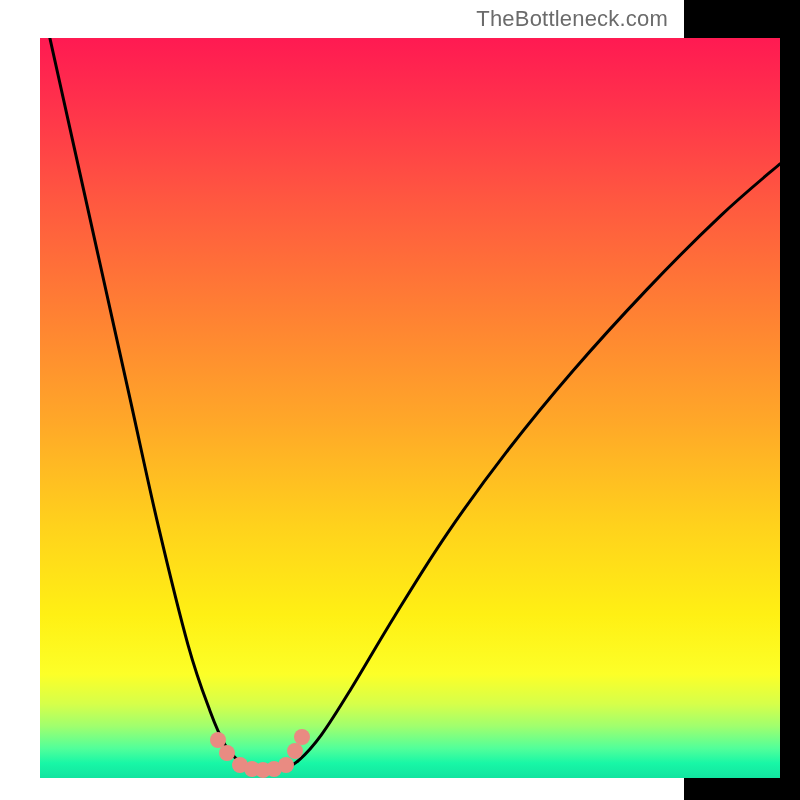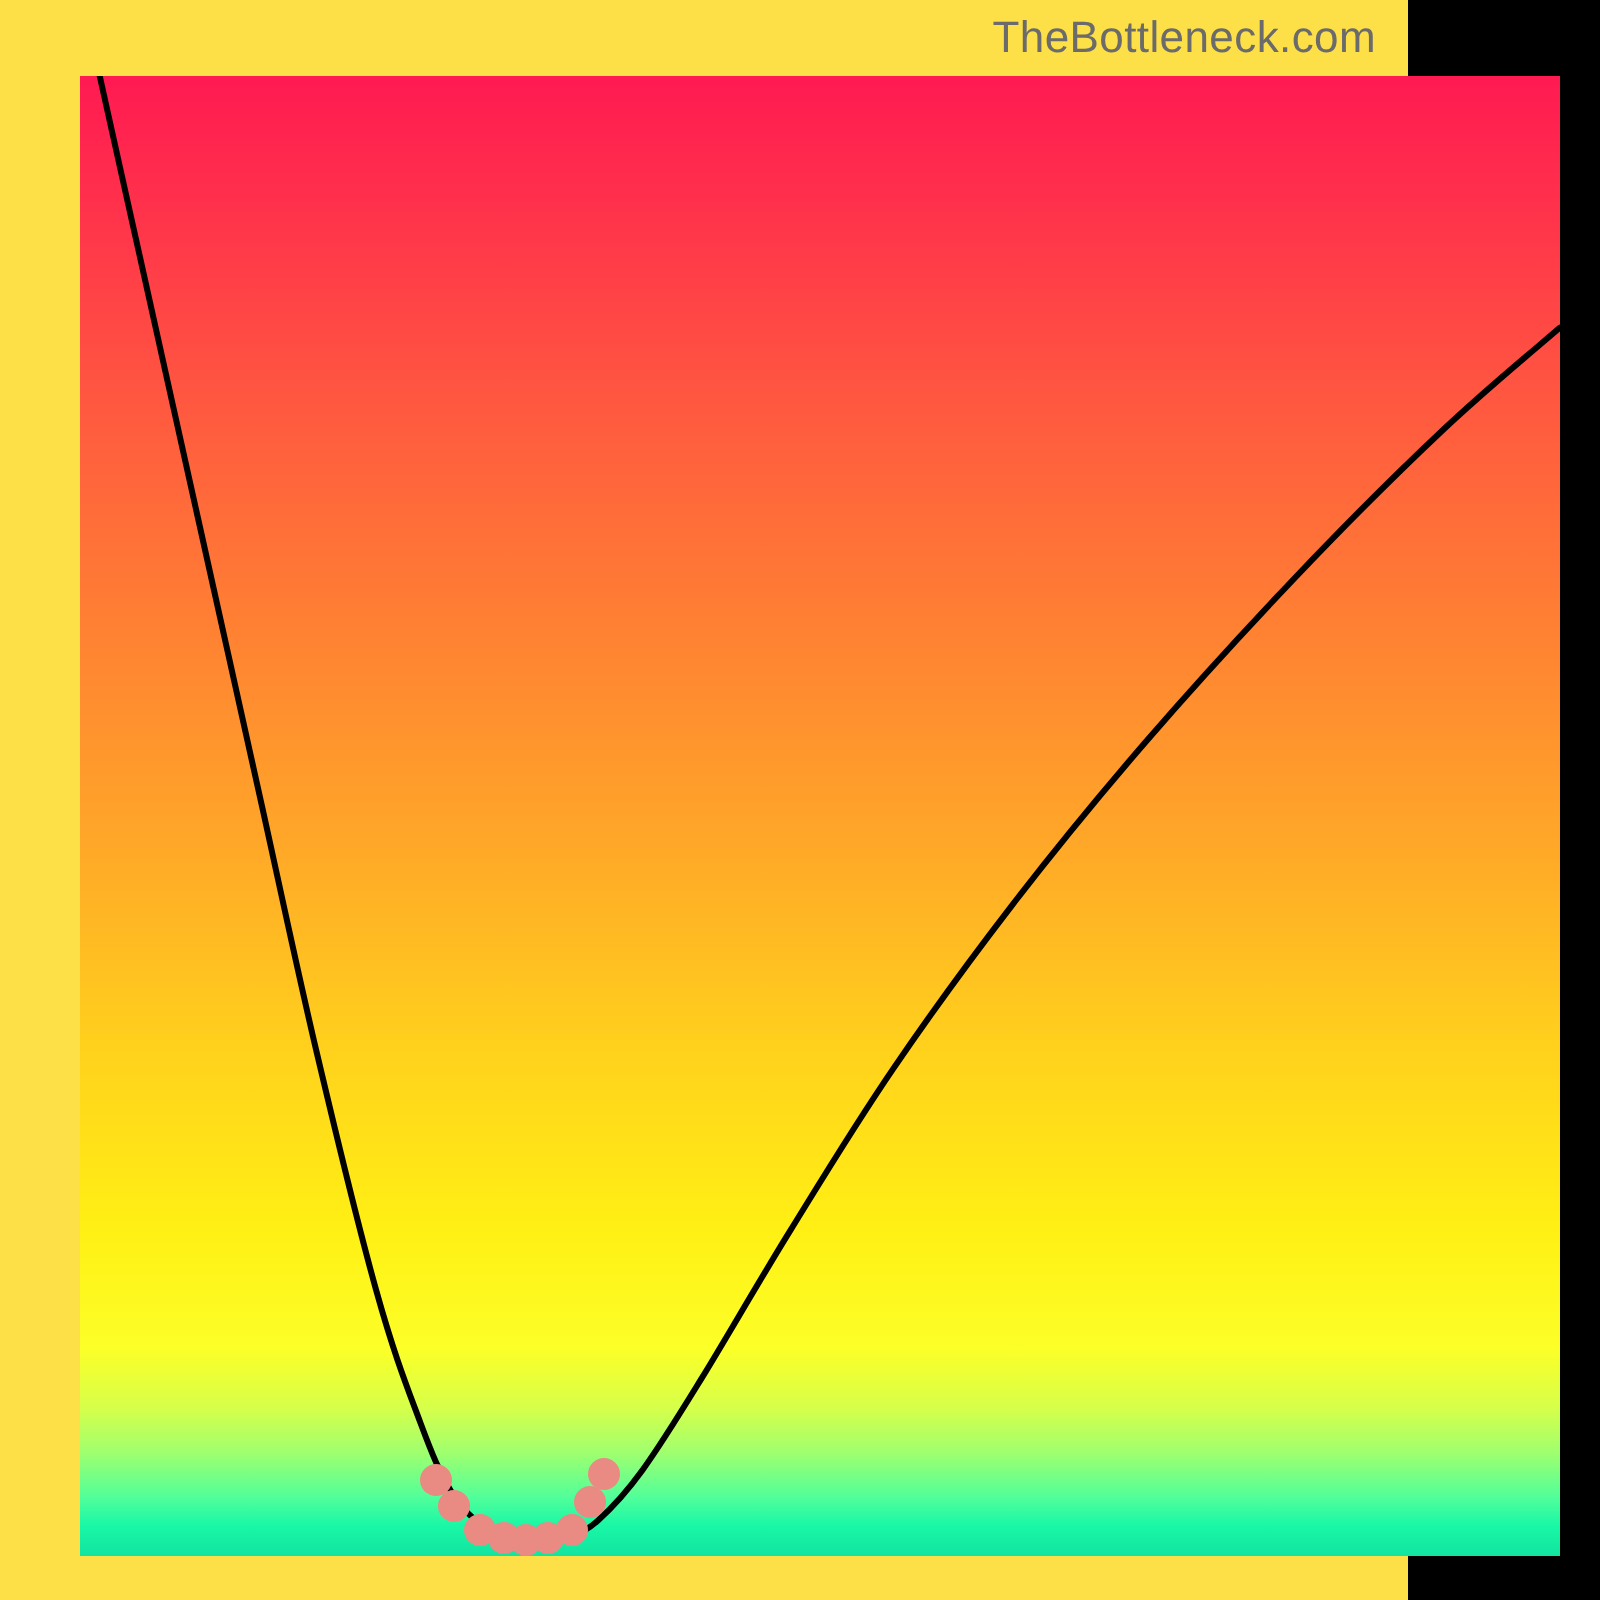--- a/index.html
+++ b/index.html
@@ -9,22 +9,21 @@
     height: 800px;
     background: #000;
     overflow: hidden;
   }
   .frame {
     position: absolute;
     left: 0;
     top: 0;
     width: 684px;
     height: 800px;
-    background: #fde047;
-    padding-left: 20px;
+    background: #ffffff;
   }
   .plot {
     position: absolute;
     left: 40px;
     top: 38px;
     width: 740px;
     height: 740px;
     overflow: hidden;
   }
   .gradient {

